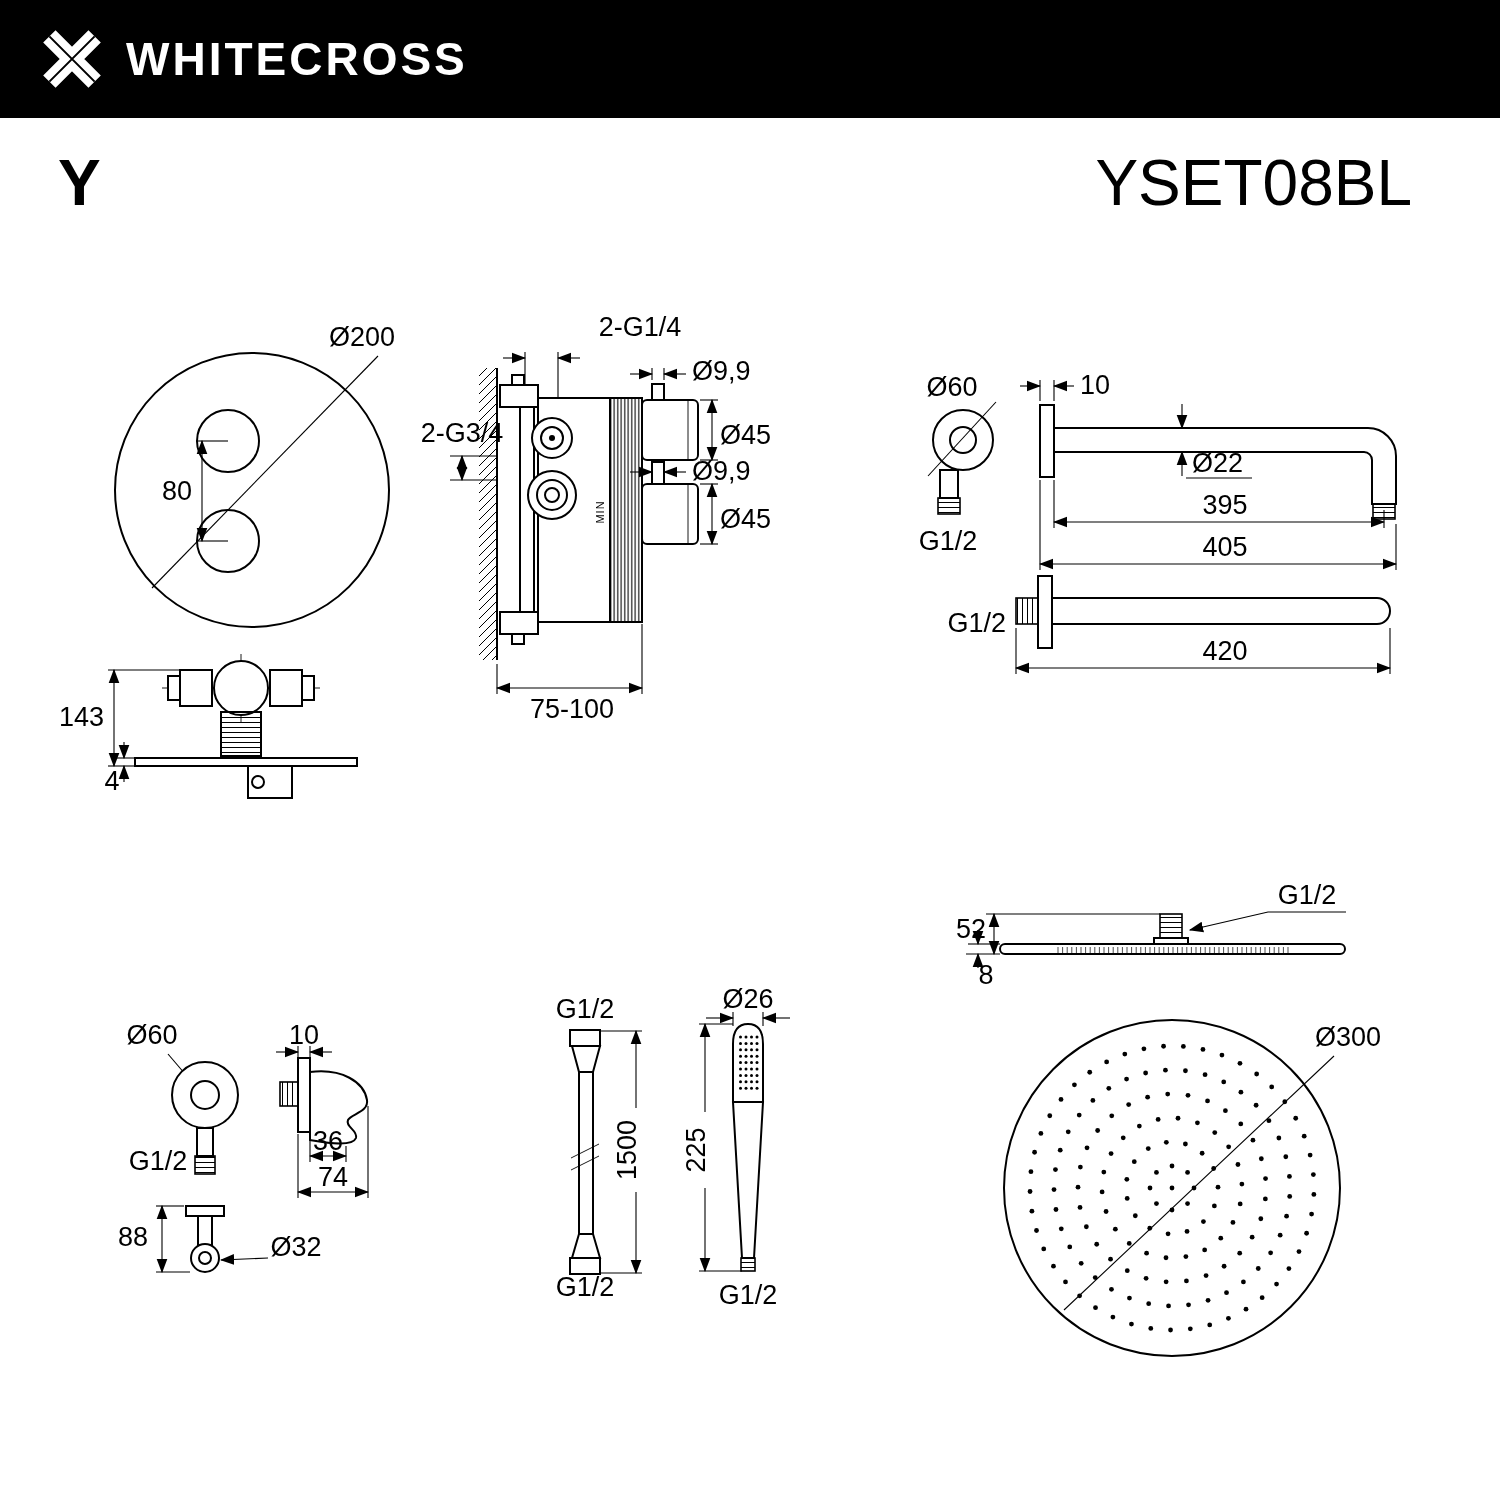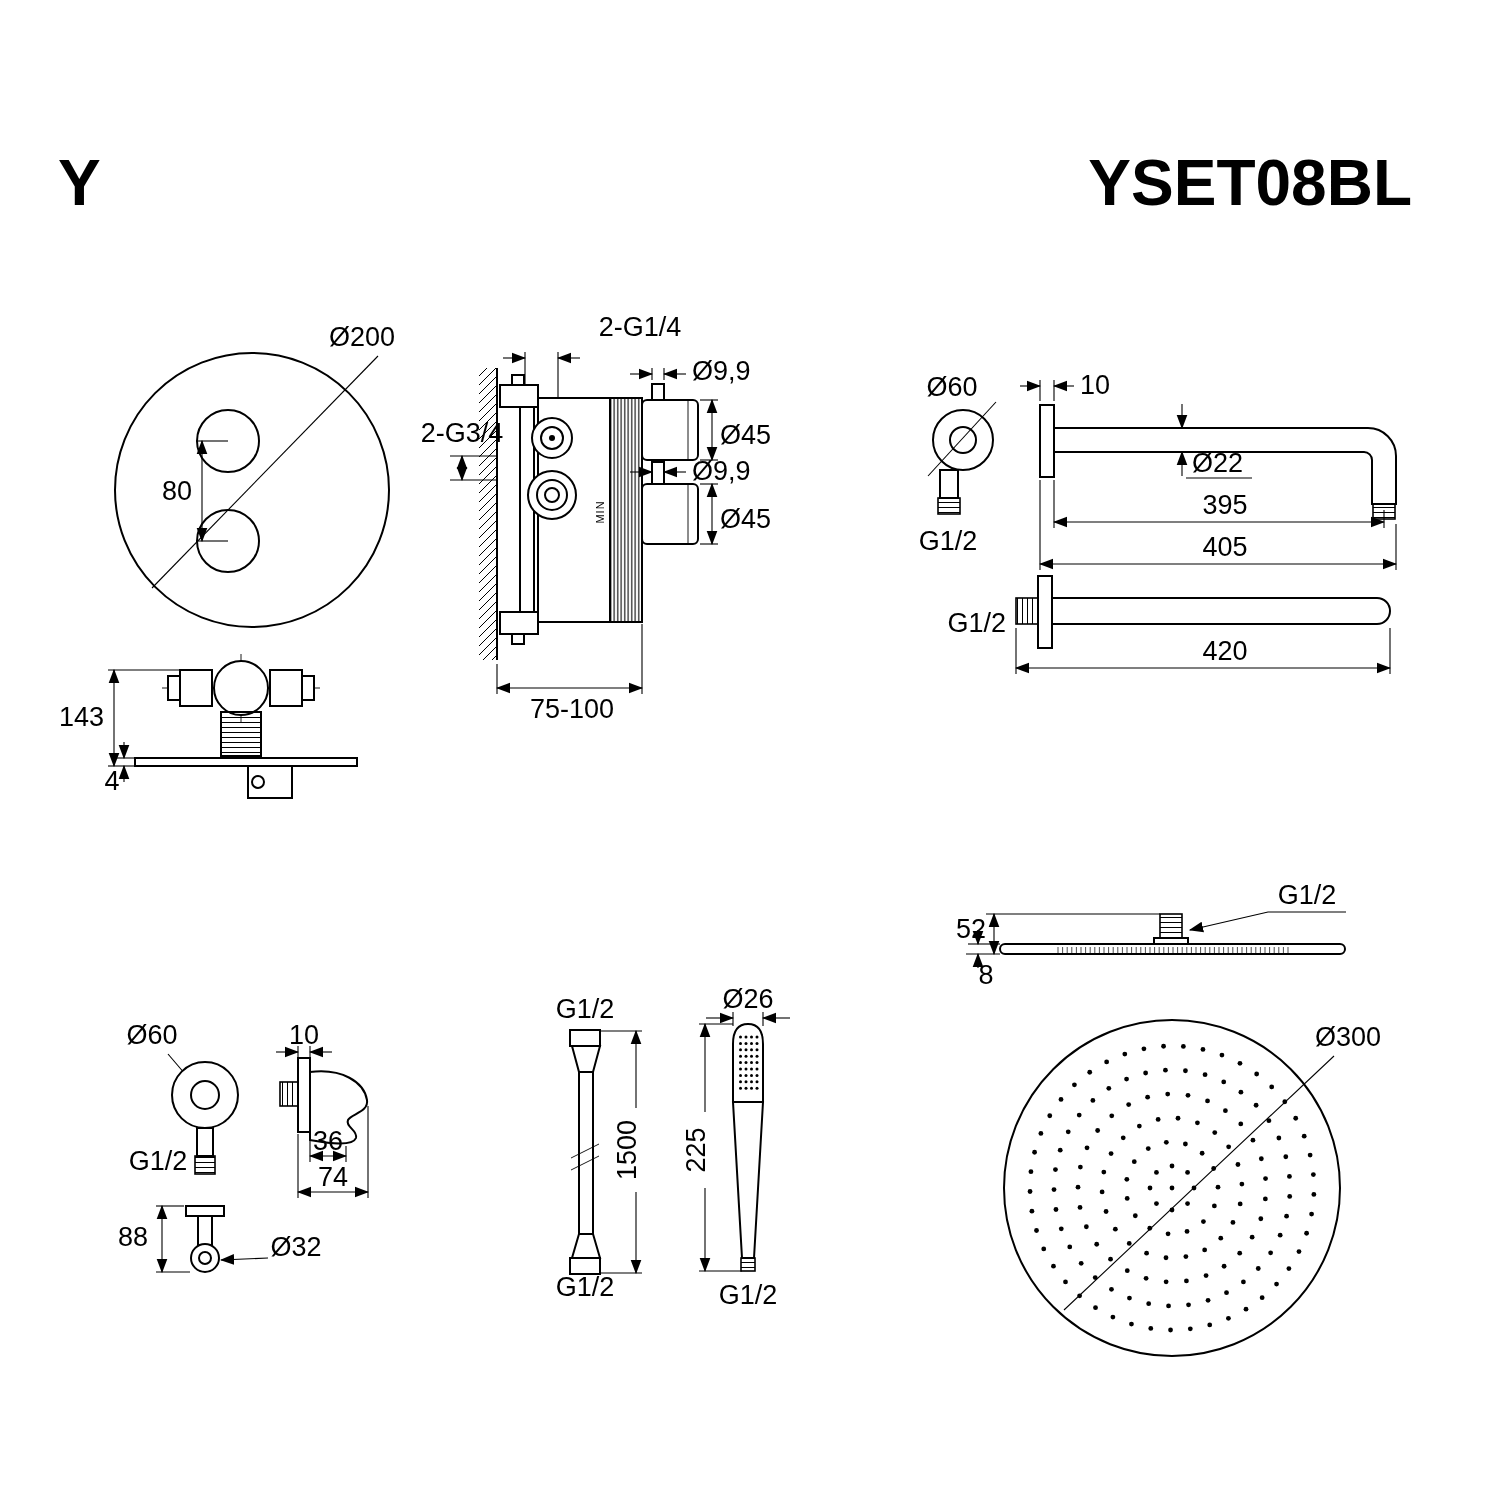--- a/index.html
+++ b/index.html
@@ -3,34 +3,41 @@
 <meta charset="utf-8">
 <style>
   html,body{margin:0;padding:0;background:#fff;}
   .canvas{position:relative;width:1500px;height:1500px;background:#fff;overflow:hidden;
           font-family:"Liberation Sans",sans-serif;}
   .header{position:absolute;top:0;left:0;width:1500px;height:118px;background:#000;
           display:flex;align-items:center;z-index:2;}
   .logo{margin-left:36px;flex:0 0 auto;}
   .brand{color:#fff;font-size:46px;font-weight:700;letter-spacing:3px;margin-left:18px;}
   .series{position:absolute;top:146px;left:58px;font-size:64px;font-weight:600;color:#000;z-index:2;}
-  .model{position:absolute;top:146px;right:88px;font-size:64px;font-weight:700;color:#000;z-index:2;}
+  .model{position:absolute;top:146px;right:88px;font-size:64px;font-weight:400;color:#000;z-index:2;}
   svg.drawing{position:absolute;top:0;left:0;z-index:1;}
   svg.drawing text{font-family:"Liberation Sans",sans-serif;font-size:27px;fill:#000;}
   svg.drawing text.sm{font-size:11px;letter-spacing:1px;}
   .o{fill:#fff;stroke:#000;stroke-width:2;}
   .on{fill:none;stroke:#000;stroke-width:2;}
   .d{stroke:#000;stroke-width:1.1;fill:none;}
   .thin{stroke:#000;stroke-width:0.9;fill:none;}
 </style>
 </head>
 <body>
 
 <div class="canvas">
 
+  <div class="header">
+    <svg class="logo" width="72" height="72" viewBox="0 0 70 70">
+      <path d="M13,13 L57,57 M57,13 L13,57" stroke="#fff" stroke-width="17" fill="none"></path>
+      <path d="M13,13 L57,57 M57,13 L13,57" stroke="#000" stroke-width="2" fill="none"></path>
+    </svg>
+    <div class="brand">WHITECROSS</div>
+  </div>
 
   <div class="series">Y</div>
   <div class="model">YSET08BL</div>
 
   <svg id="draw" class="drawing" width="1500" height="1500" viewBox="0 0 1500 1500">
     <defs>
       <marker id="arr" viewBox="0 0 12 12" refX="11" refY="6" markerWidth="13" markerHeight="13" orient="auto-start-reverse">
         <path d="M0,1.5 L12,6 L0,10.5 Z" fill="#000"></path>
       </marker>
       <pattern id="hWall" width="9" height="9" patternUnits="userSpaceOnUse">

